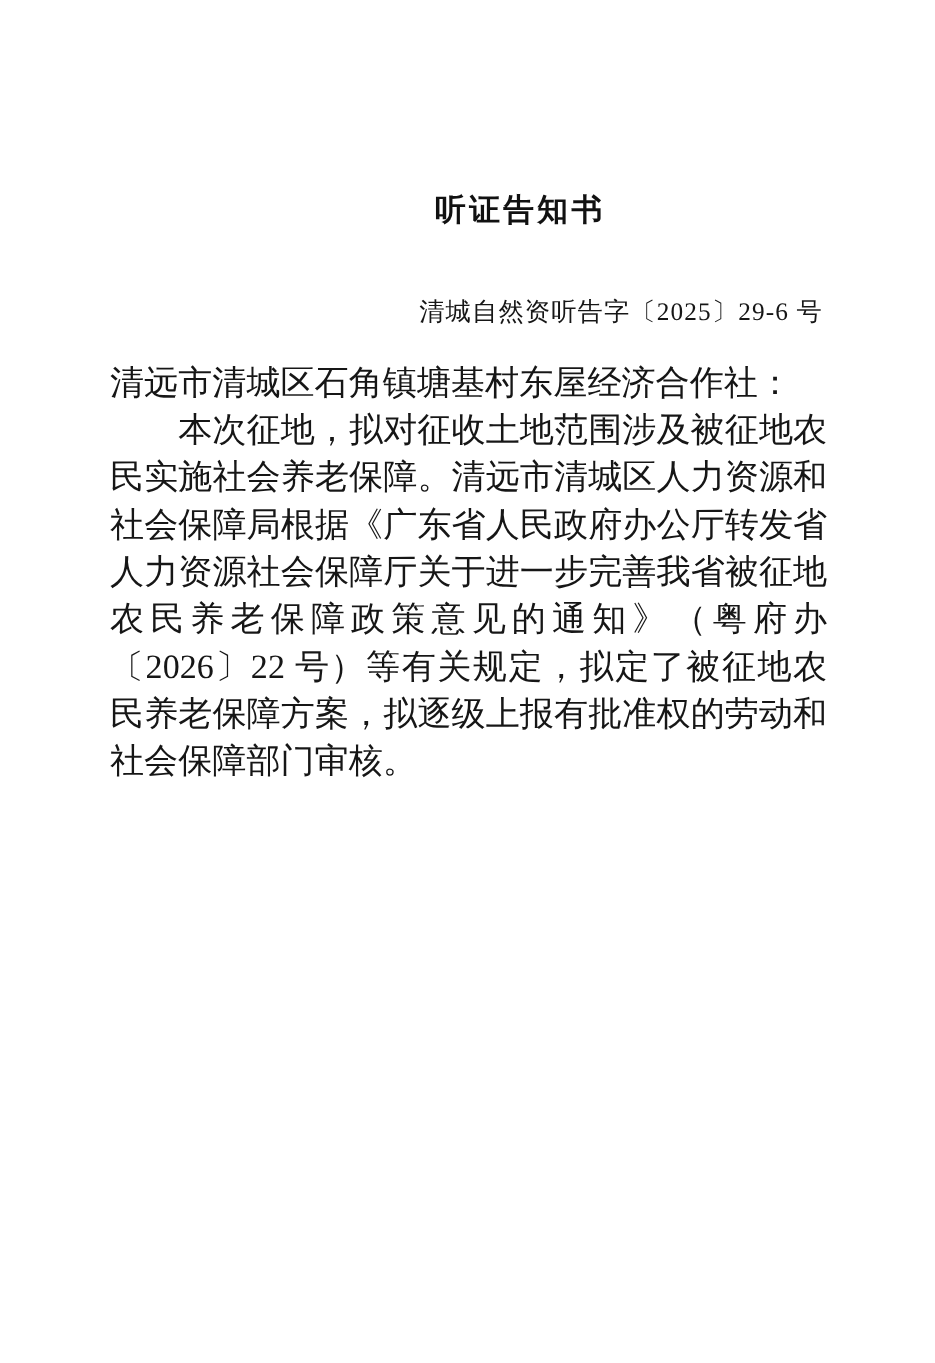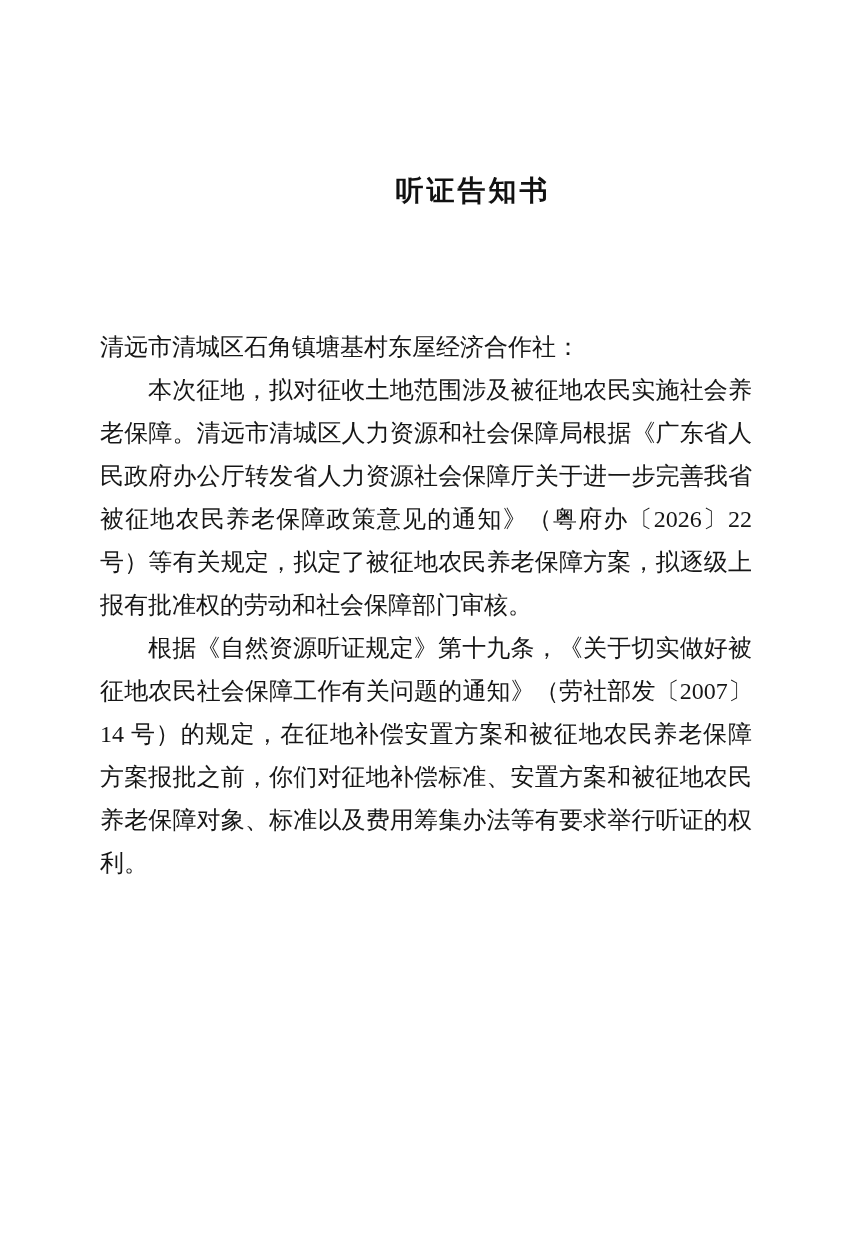--- a/index.html
+++ b/index.html
@@ -41,21 +41,21 @@
     letter-spacing: 1px;
     color: #161616;
     white-space: nowrap;
   }
   .body {
     position: absolute;
     top: 326px;
     left: 100px;
     width: 652px;
     font-family: "Liberation Serif", "DejaVu Serif", serif;
-    font-size: 24px;
+    font-size: 31px;
     line-height: 43px;
     text-align: justify;
     text-justify: inter-character;
     color: #161616;
   }
   .body p {
     margin: 0;
     padding: 0;
   }
   .recipient {
@@ -64,19 +64,19 @@
   .para {
     text-indent: 2em;
   }
 </style>
 </head>
 <body>
 
 <div class="page">
   <h1 class="title">听证告知书</h1>
 
+  <div class="docnum">清城自然资听告字〔2025〕29-6 号</div>
 
   <div class="body">
     <p class="recipient">清远市清城区石角镇塘基村东屋经济合作社：</p>
     <p class="para">本次征地，拟对征收土地范围涉及被征地农民实施社会养老保障。清远市清城区人力资源和社会保障局根据《广东省人民政府办公厅转发省人力资源社会保障厅关于进一步完善我省被征地农民养老保障政策意见的通知》（粤府办〔2026〕22 号）等有关规定，拟定了被征地农民养老保障方案，拟逐级上报有批准权的劳动和社会保障部门审核。</p>
-    <p class="para">根据《自然资源听证规定》第十九条，《关于切实做好被征地农民社会保障工作有关问题的通知》（劳社部发〔2007〕14 号）的规定，在征地补偿安置方案和被征地农民养老保障方案报批之前，你们对征地补偿标准、安置方案和被征地农民养老保障对象、标准以及费用筹集办法等有要求举行听证的权利。</p>
   </div>
 </div>
 
 </body></html>

